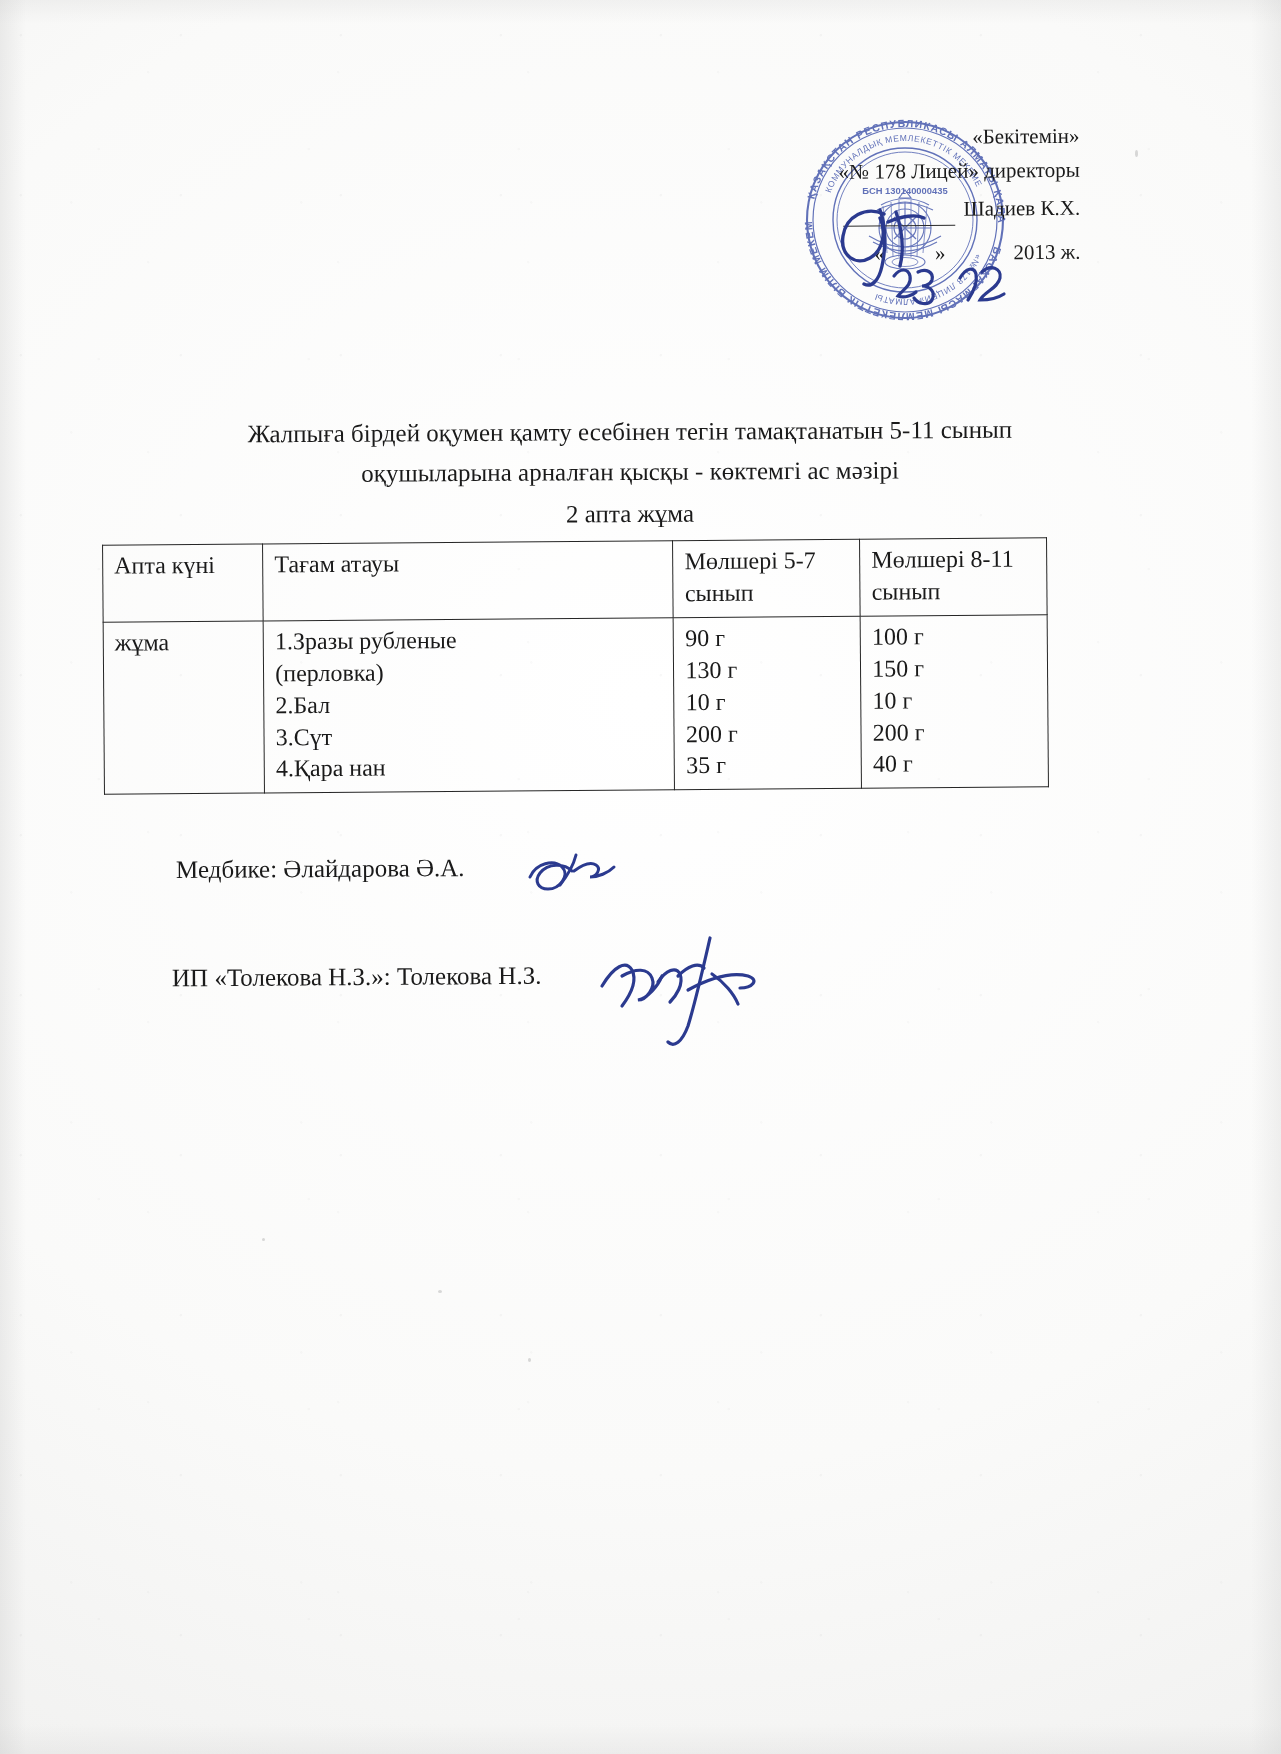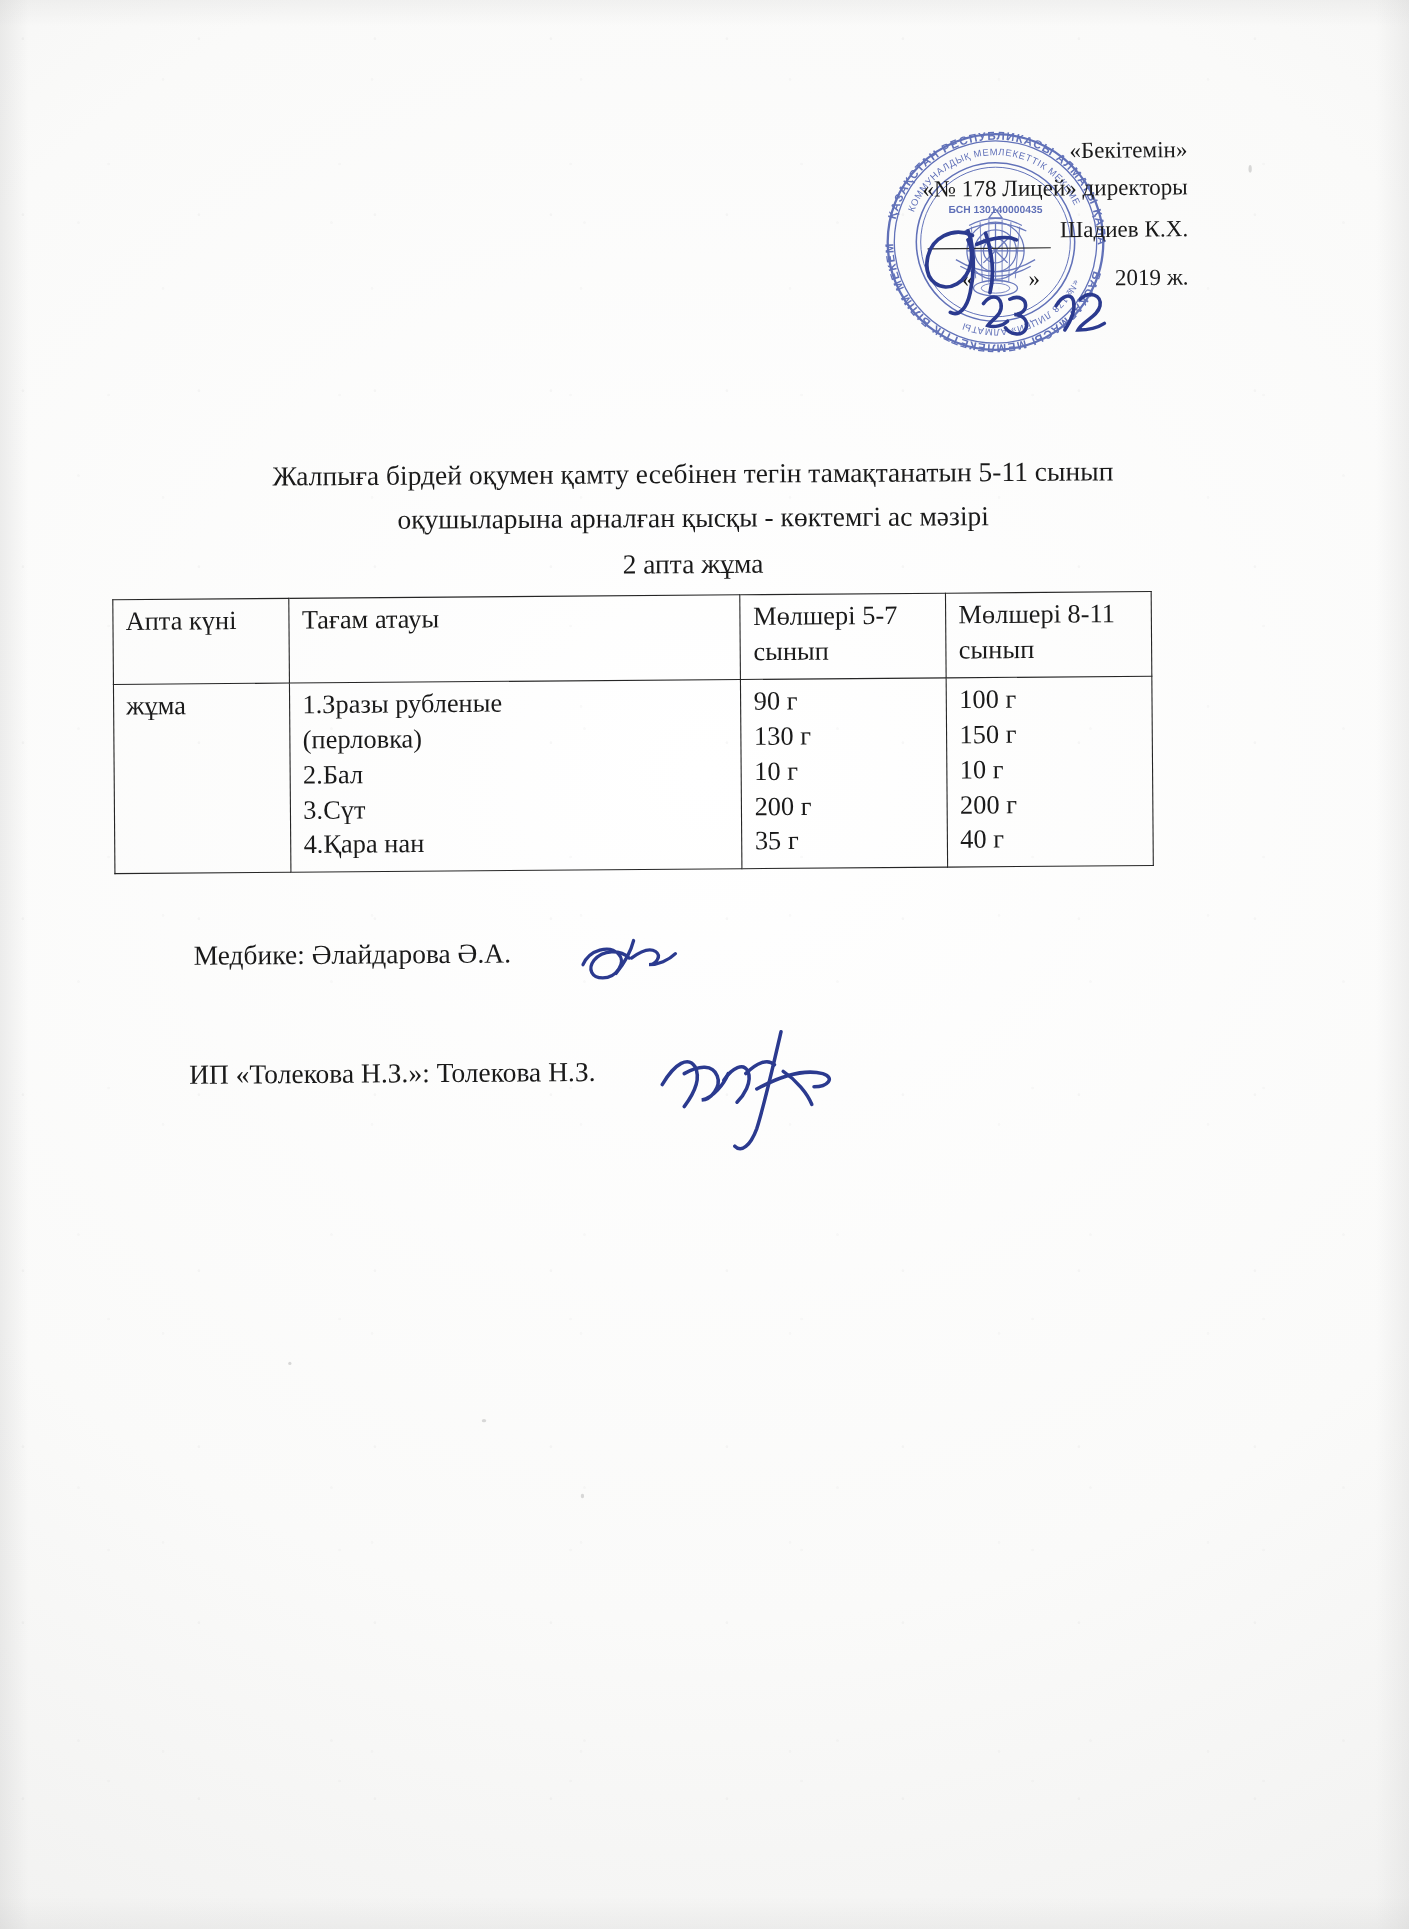--- a/index.html
+++ b/index.html
@@ -172,21 +172,21 @@
     <div class="ln">«№ 178 Лицей» директоры</div>
     <div class="sig-row">
       <span class="rule"></span>
       <span>Шадиев К.Х.</span>
     </div>
     <div class="date-row">
       <span>«</span>
       <span class="date-slot"></span>
       <span>»</span>
       <span class="date-slot2"></span>
-      <span>2019 ж.</span>
+      <span>2013 ж.</span>
     </div>
   </div>
 
   <svg class="ink" style="left:826px;top:196px;width:130px;height:96px;" viewBox="0 0 130 96">
     <g fill="none" stroke="#2b3a8f" stroke-width="3.4" stroke-linecap="round">
       <path d="M 58,18 C 40,10 20,20 17,40 C 14,60 30,70 44,62 C 58,54 60,34 54,22"></path>
       <path d="M 54,14 C 60,30 60,52 56,70 C 53,84 46,92 38,88"></path>
       <path d="M 70,16 C 76,34 78,54 74,70"></path>
       <path d="M 62,26 C 76,20 90,18 98,22"></path>
     </g>

